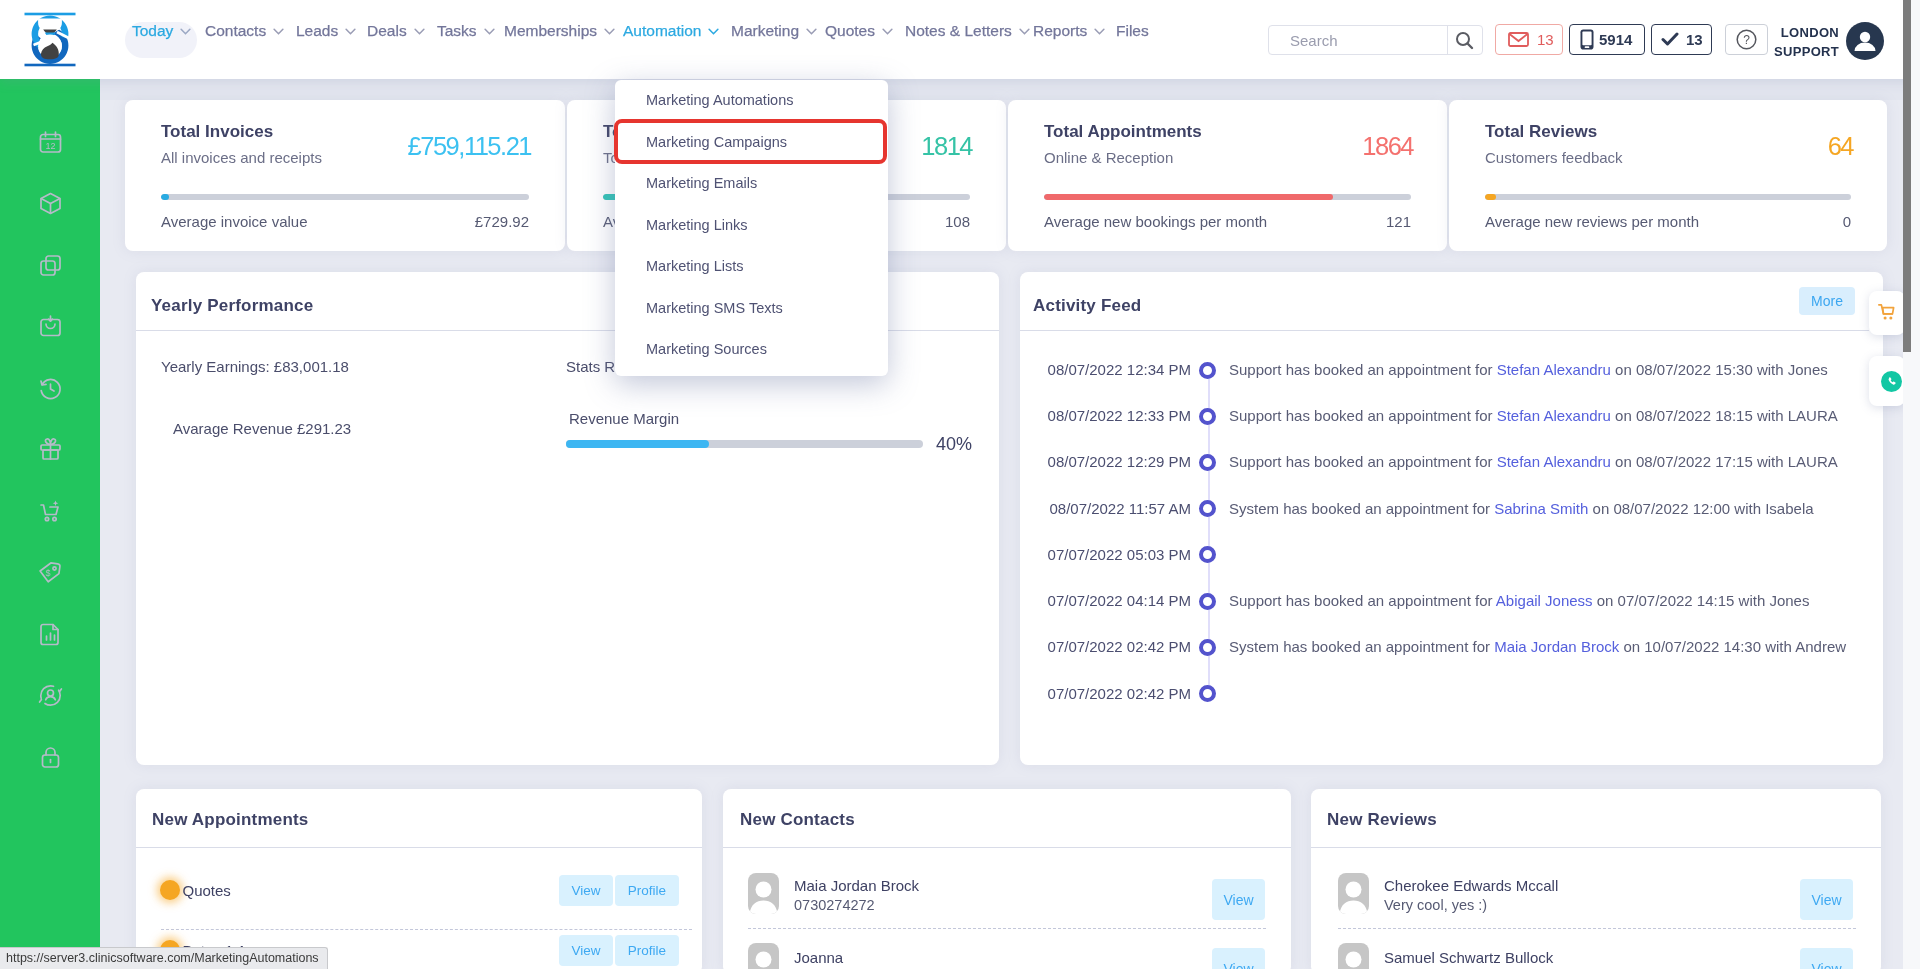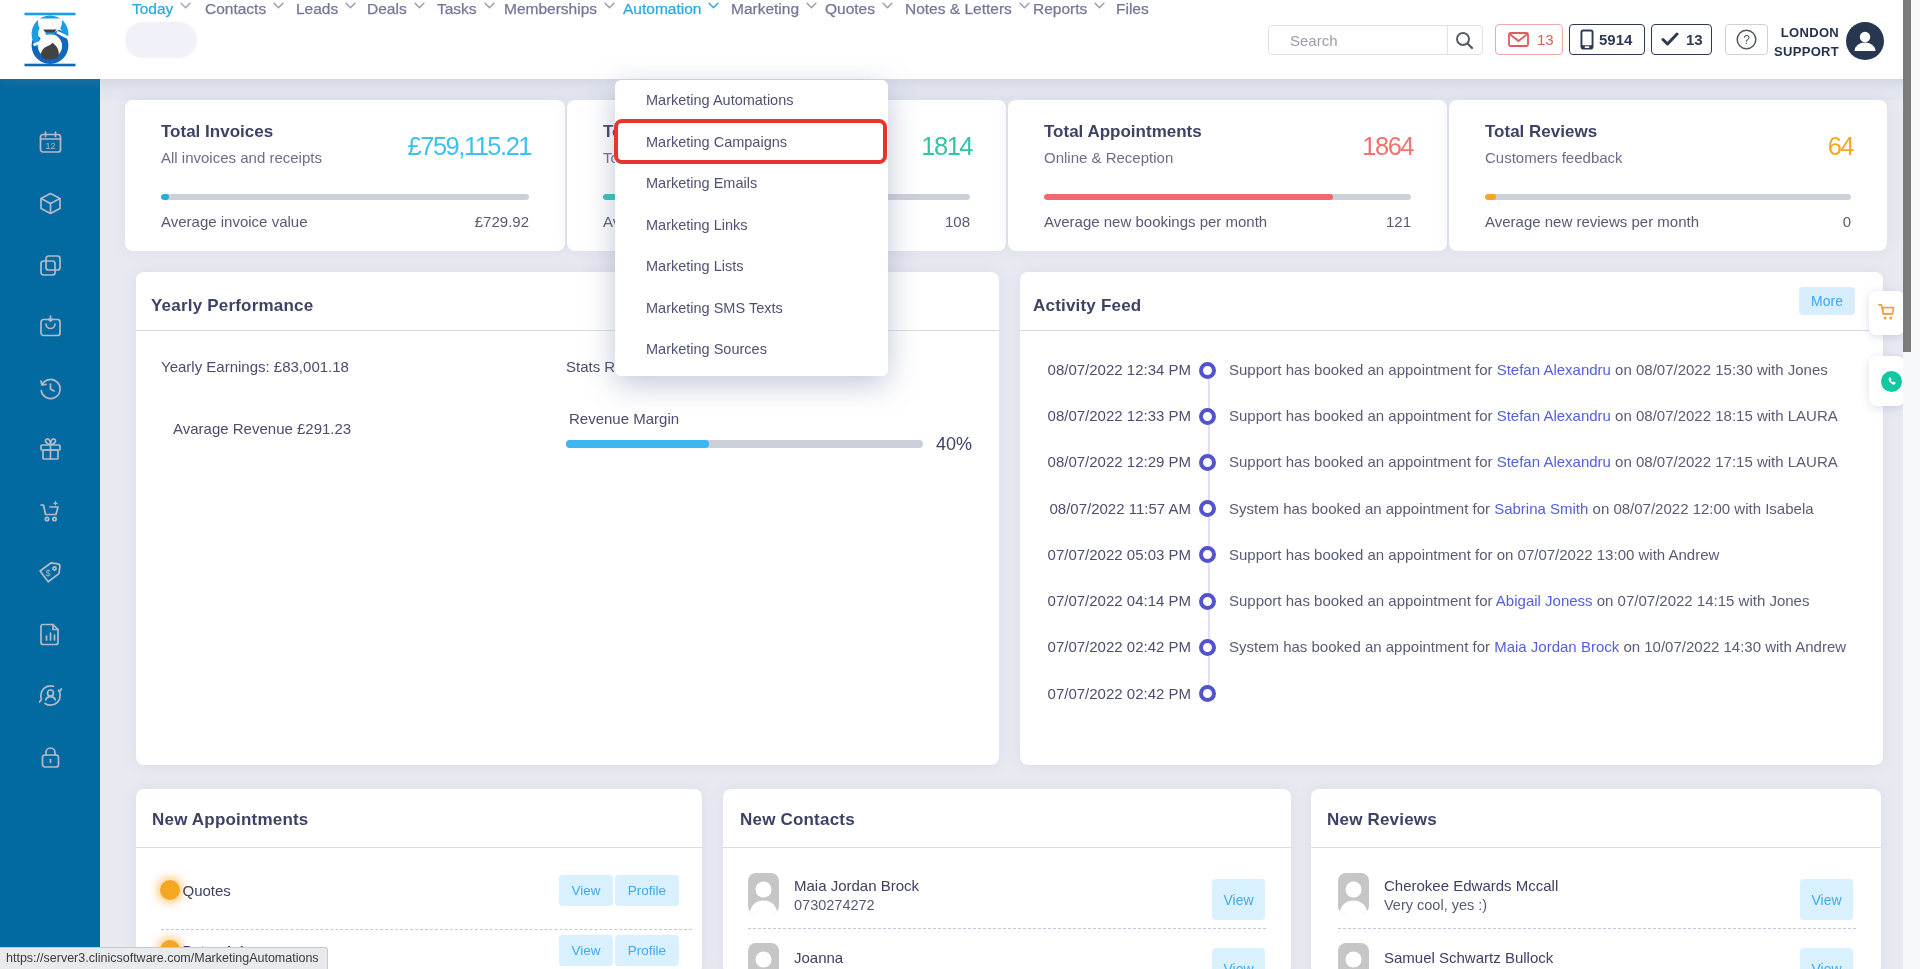--- a/index.html
+++ b/index.html
@@ -1,25 +1,25 @@
 <!DOCTYPE html>
 <html><head>
 <meta charset="utf-8">
 <style>
 *{margin:0;padding:0;box-sizing:border-box}
 html,body{width:1920px;height:969px;overflow:hidden}
 body{position:relative;background:#e8eaf2;font-family:"Liberation Sans",sans-serif;}
 .abs{position:absolute}
 
 #header{position:absolute;left:0;top:0;width:1920px;height:79px;background:#fff;box-shadow:0 4px 10px rgba(130,140,170,.18);z-index:30}
-.nav{position:absolute;top:0;height:61px;display:flex;align-items:flex-start;gap:7px;font-size:15.5px;color:#73769a;white-space:nowrap;-webkit-text-stroke:.25px currentColor}
+.nav{position:absolute;top:0;height:61px;display:flex;align-items:center;gap:7px;font-size:15.5px;color:#73769a;white-space:nowrap;-webkit-text-stroke:.25px currentColor}
 .nav svg{margin-top:2px}
 .chev{width:11px;height:7px}
 
-#sidebar{position:absolute;left:0;top:79px;width:100px;height:890px;background:#0369a1;z-index:5}
+#sidebar{position:absolute;left:0;top:79px;width:100px;height:890px;background:#22c55e;z-index:5}
 .sic{position:absolute;left:37px;width:27px;height:27px}
 
 .card{position:absolute;background:#fff;border-radius:8px;box-shadow:0 0 14px rgba(120,130,170,.13)}
 .ctitle{position:absolute;font-size:17px;font-weight:bold;color:#3e4265;letter-spacing:.2px}
 .cdiv{position:absolute;left:0;right:0;height:1px;background:#d9dce8}
 
 .sc-title{position:absolute;left:36px;top:22px;font-size:17px;font-weight:bold;color:#3e4265}
 .sc-sub{position:absolute;left:36px;top:49px;font-size:15px;color:#6b6e87}
 .sc-num{position:absolute;right:34px;top:32px;font-size:25.5px;letter-spacing:-1.5px}
 .sc-bar{position:absolute;left:36px;right:36px;top:94px;height:6px;border-radius:3px;background:#ccd0da;overflow:hidden}
@@ -292,21 +292,20 @@
   <div class="fdot" style="left:179px;top:135.7px"></div>
   <div class="ftext" style="left:209px;top:135px">Support has booked an appointment for <b>Stefan Alexandru</b> on 08/07/2022 18:15 with LAURA</div>
   <div class="fdate" style="left:23px;top:181px">08/07/2022 12:29 PM</div>
   <div class="fdot" style="left:179px;top:181.9px"></div>
   <div class="ftext" style="left:209px;top:181px">Support has booked an appointment for <b>Stefan Alexandru</b> on 08/07/2022 17:15 with LAURA</div>
   <div class="fdate" style="left:23px;top:228px">08/07/2022 11:57 AM</div>
   <div class="fdot" style="left:179px;top:228.1px"></div>
   <div class="ftext" style="left:209px;top:228px">System has booked an appointment for <b>Sabrina Smith</b> on 08/07/2022 12:00 with Isabela</div>
   <div class="fdate" style="left:23px;top:274px">07/07/2022 05:03 PM</div>
   <div class="fdot" style="left:179px;top:274.3px"></div>
-  <div class="ftext" style="left:209px;top:274px">Support has booked an appointment for on 07/07/2022 13:00 with Andrew</div>
   <div class="fdate" style="left:23px;top:320px">07/07/2022 04:14 PM</div>
   <div class="fdot" style="left:179px;top:320.5px"></div>
   <div class="ftext" style="left:209px;top:320px">Support has booked an appointment for <b>Abigail Joness</b> on 07/07/2022 14:15 with Jones</div>
   <div class="fdate" style="left:23px;top:366px">07/07/2022 02:42 PM</div>
   <div class="fdot" style="left:179px;top:366.7px"></div>
   <div class="ftext" style="left:209px;top:366px">System has booked an appointment for <b>Maia Jordan Brock</b> on 10/07/2022 14:30 with Andrew</div>
   <div class="fdate" style="left:23px;top:413px">07/07/2022 02:42 PM</div>
   <div class="fdot" style="left:179px;top:412.9px"></div>
 </div>
 

